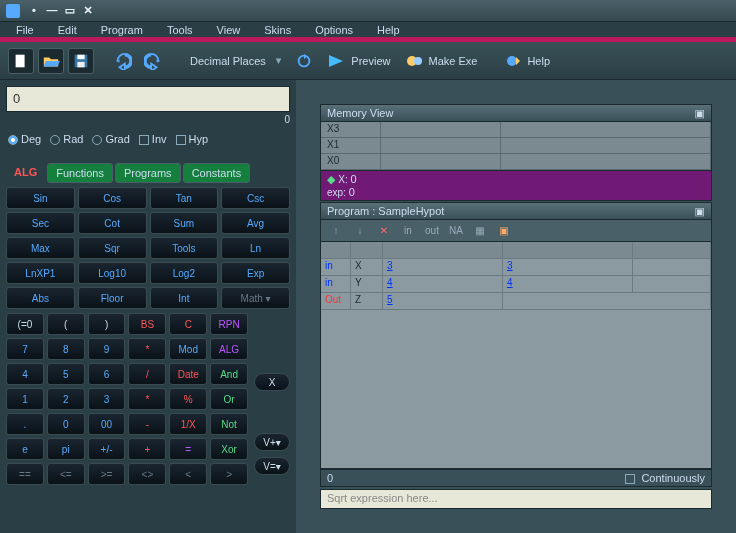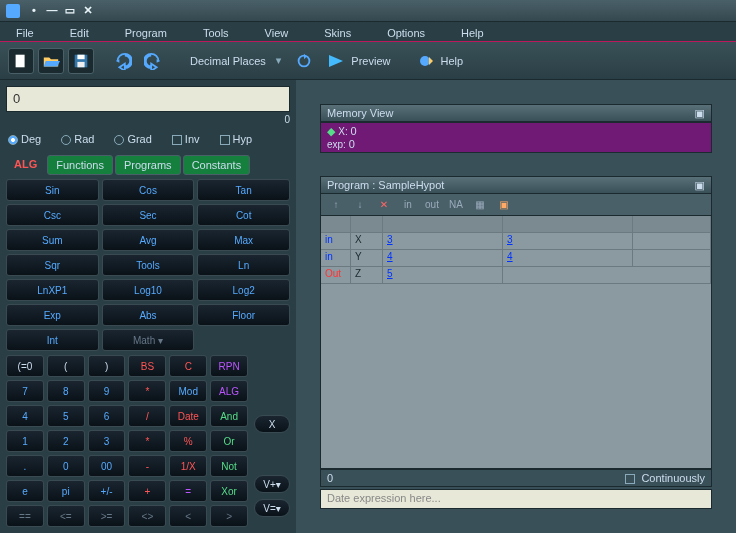--- a/index.html
+++ b/index.html
@@ -2,60 +2,60 @@
 <html><head>
 <meta charset="utf-8">
 <style>
 *{box-sizing:border-box;margin:0;padding:0;font-family:Tahoma,Arial,sans-serif;font-size:11px;color:#cde}
 body{background:#2a3f45;width:736px;height:533px;overflow:hidden}
 .titlebar{height:22px;background:linear-gradient(#4a6068,#34484f);display:flex;align-items:center;padding:0 6px;border-bottom:1px solid #1a2a2e}
 .title-icon{width:14px;height:14px;background:#5af;border-radius:2px;margin-right:6px}
 .title-text{font-weight:bold;color:#e8f4f8;flex:1}
 .win-btns{display:flex;gap:2px}
 .win-btn{width:16px;height:14px;color:#e8f4f8;text-align:center;cursor:pointer;font-weight:bold;line-height:12px}
-.menubar{height:20px;background:#2a3f45;display:flex;align-items:flex-end;padding:0 8px;gap:20px;border-bottom:1px solid #be185d}
+.menubar{height:20px;background:#2a3f45;display:flex;align-items:flex-start;padding:0 8px;gap:8px;border-bottom:5px solid #be185d}
 .menu-item{padding:2px 8px;color:#cde;cursor:pointer}
 .toolbar{height:38px;background:linear-gradient(#3a5058,#2a3f45);display:flex;align-items:center;padding:0 8px;gap:4px;border-bottom:1px solid #1a2a2e}
 .tb-btn{width:26px;height:26px;background:#1a2a2e;border:1px solid #4a6068;border-radius:3px;display:flex;align-items:center;justify-content:center;cursor:pointer}
 .tb-btn svg{width:18px;height:18px}
 .tb-sep{width:8px}
 .dp-label{color:#cde;margin-left:8px}
 .dp-arrow{color:#8ab;margin:0 6px;cursor:pointer}
 .tb-text-btn{display:flex;align-items:center;gap:4px;padding:2px 6px;cursor:pointer}
 .main{display:flex;height:453px}
 .left{width:296px;padding:6px;background:#2a3f45}
 .right{flex:1;padding:24px;background:#3a5058;display:flex;flex-direction:column}
 .display{height:26px;background:#e8e8d8;border:1px solid #1a2a2e;color:#333;padding:3px 6px;font-size:13px;text-align:right;margin-bottom:2px;line-height:18px;text-align:left}
 .display-sub{text-align:right;color:#cde;font-size:10px;margin-bottom:6px}
-.mode-row{display:flex;align-items:center;gap:20px;margin-bottom:8px;padding:2px}
+.mode-row{display:flex;align-items:center;gap:9px;margin-bottom:16px;padding:2px}
 .radio{width:10px;height:10px;border-radius:50%;border:1px solid #8ab;display:inline-block;vertical-align:middle;margin-right:3px}
 .radio.on{background:radial-gradient(#fff 30%,#5af 40%)}
 .chk{width:10px;height:10px;border:1px solid #8ab;display:inline-block;vertical-align:middle;margin-right:3px}
 .mode-lbl{color:#cde;cursor:pointer}
 .tabs{display:flex;gap:2px;margin-bottom:4px}
 .tab{padding:3px 8px;background:#15803d;border:1px solid #4a6068;border-radius:3px;cursor:pointer;color:#cde}
 .tab.alg{color:#f55;font-weight:bold;border:none;background:transparent}
-.btn-grid{display:grid;grid-template-columns:repeat(3,1fr);gap:3px;margin-bottom:4px}
+.btn-grid{display:grid;grid-template-columns:repeat(4,1fr);gap:3px;margin-bottom:4px}
 .cbtn{height:22px;background:linear-gradient(#1a2530,#0a1218);border:1px solid #3a4a52;border-radius:3px;display:flex;align-items:center;justify-content:center;cursor:pointer;font-size:10px}
 .cbtn.blue{color:#5af}
 .cbtn.red{color:#f55}
 .cbtn.purple{color:#b5f}
 .cbtn.green{color:#5d8}
 .cbtn.dim{color:#678}
 .num-row{display:grid;grid-template-columns:repeat(6,1fr);gap:3px;margin-bottom:3px}
 .pill{width:36px;height:18px;background:linear-gradient(#1a2530,#0a1218);border:1px solid #3a4a52;border-radius:9px;display:flex;align-items:center;justify-content:center;cursor:pointer;color:#cde;font-size:10px}
 .panel-hdr{height:18px;background:linear-gradient(#5a7078,#3a5058);border:1px solid #1a2a2e;padding:2px 6px;color:#cde;display:flex;justify-content:space-between;align-items:center}
 .mem-table{border:1px solid #1a2a2e;border-top:none;background:#7a8a90}
 .mem-row{display:flex;border-bottom:1px solid #5a6a70;height:16px}
 .mem-cell{border-right:1px solid #5a6a70;padding:1px 6px;color:#1a2a2e;font-size:10px}
 .mem-cell.c1{width:60px}
 .mem-cell.c2{width:120px}
 .mem-cell.c3{flex:1}
 .xexp{background:#701a75;padding:2px 6px;color:#cde;font-size:10px;border:1px solid #1a2a2e;border-top:none}
-.prog-hdr{margin-top:23px}
+.prog-hdr{margin-top:1px}
 .prog-tb{height:22px;background:#4a6068;border:1px solid #1a2a2e;border-top:none;display:flex;align-items:center;gap:6px;padding:0 6px}
 .prog-tb-btn{width:18px;height:16px;display:flex;align-items:center;justify-content:center;cursor:pointer;color:#9ab;font-size:10px}
 .prog-table{flex:1;border:1px solid #1a2a2e;border-top:none;background:#8a9aa0;overflow:auto}
 .prog-row{display:flex;border-bottom:1px solid #6a7a80;height:17px}
 .prog-row.hdr{background:#7a8a90}
 .pcell{border-right:1px solid #6a7a80;padding:1px 4px;color:#1a2a2e;font-size:10px}
 .pcell.c1{width:30px}
 .pcell.c2{width:32px}
 .pcell.c3{width:120px}
 .pcell.c4{width:130px}
@@ -133,20 +133,27 @@
         <circle cx="10" cy="10" r="6" fill="none" stroke="#5af" stroke-width="2"></circle>
         <path d="M10 2l3 3-3 3" fill="#5af"></path>
       </svg>
     </div>
   <div class="tb-text-btn">
       <svg width="20" height="16" viewBox="0 0 20 16">
         <path d="M2 2l14 6-14 6z" fill="#4bf"></path>
       </svg>
       <span>Preview</span>
     </div>
+  <div class="tb-text-btn">
+      <svg width="18" height="16" viewBox="0 0 18 16">
+        <circle cx="6" cy="8" r="5" fill="#fc6"></circle>
+        <circle cx="12" cy="8" r="4" fill="#9cf"></circle>
+      </svg>
+      <span>Make Exe</span>
+    </div>
   <div class="tb-sep"></div>
   <div class="tb-text-btn">
       <svg width="18" height="16" viewBox="0 0 18 16">
         <circle cx="7" cy="8" r="5" fill="#5af"></circle>
         <path d="M11 4l4 4-4 4" fill="#fc6"></path>
       </svg>
       <span>Help</span>
     </div>
 </div>
 
@@ -256,20 +263,35 @@
       </div>
     </div>
   </div>
 
   <div class="right">
     <div class="panel-hdr">
       <span>Memory View</span>
         <span>▣</span>
     </div>
     <div class="mem-table">
+      <div class="mem-row">
+          <div class="mem-cell c1">X3</div>
+          <div class="mem-cell c2"></div>
+          <div class="mem-cell c3"></div>
+        </div>
+      <div class="mem-row">
+          <div class="mem-cell c1">X1</div>
+          <div class="mem-cell c2"></div>
+          <div class="mem-cell c3"></div>
+        </div>
+      <div class="mem-row">
+          <div class="mem-cell c1">X0</div>
+          <div class="mem-cell c2"></div>
+          <div class="mem-cell c3"></div>
+        </div>
     </div>
     <div class="xexp">
       <span style="color:#5d8">◆</span> X: <span>0</span><br>
       exp: <span>0</span>
     </div>
 
     <div class="panel-hdr prog-hdr">
       <span>Program : SampleHypot</span>
         <span>▣</span>
     </div>
@@ -309,15 +331,15 @@
         <div class="pcell c1 out">Out</div>
         <div class="pcell c2">Z</div>
         <div class="pcell c3 link">5</div>
         <div class="pcell c5"></div>
       </div>
     </div>
     <div class="status">
       <span>0</span>
       <span><span class="chk"></span> <span>Continuously</span></span>
     </div>
-    <div class="expr-input" title="Enter expression here..."><span style="color:#888">Date expression here...</span></div>
+    <div class="expr-input" title="Enter expression here..."><span style="color:#888">Sqrt expression here...</span></div>
   </div>
 </div>
 
 </body></html>

